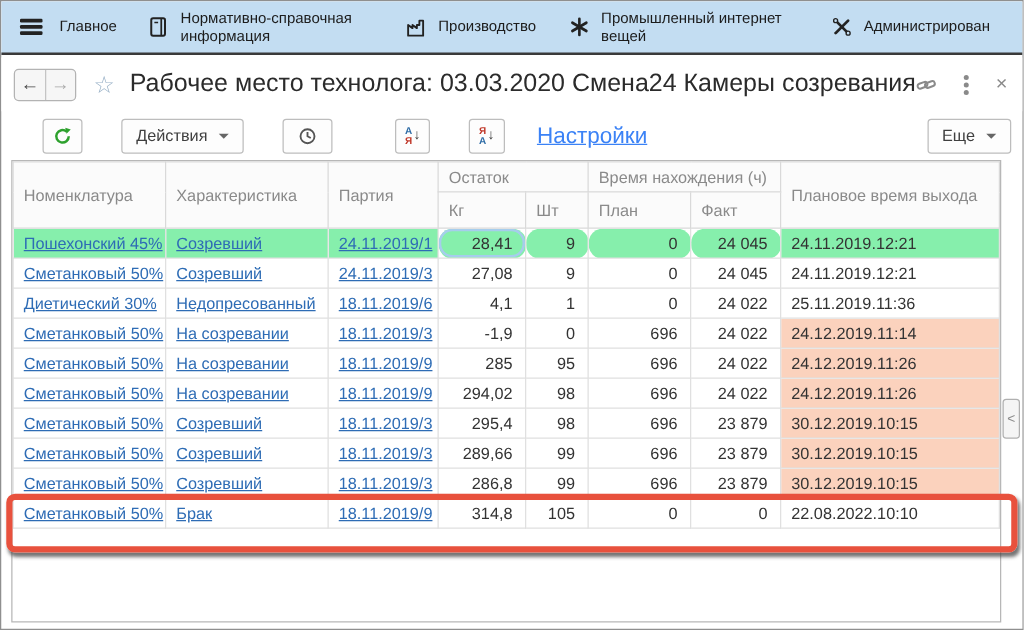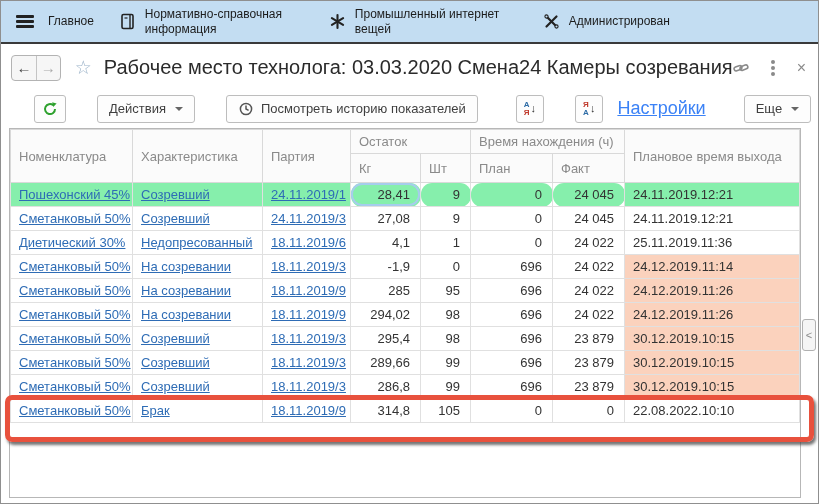--- a/index.html
+++ b/index.html
@@ -85,20 +85,28 @@
       <span class="s-ic">
         <svg width="16" height="17" viewBox="0 0 16 17">
             <rect x="2" y="1.5" width="11" height="14" rx="1.5" fill="none" stroke="#222" stroke-width="1.6"></rect>
             <line x1="10" y1="1.5" x2="10" y2="15.5" stroke="#222" stroke-width="1.4"></line>
             <line x1="4.5" y1="5" x2="7.5" y2="5" stroke="#222" stroke-width="1.2"></line>
           </svg>
       </span>
       <span class="s-label" style="max-width:158px">Нормативно-справочная информация</span>
     </div>
 
+    <div class="section">
+      <span class="s-ic">
+        <svg width="17" height="16" viewBox="0 0 17 16">
+            <path d="M1.5 14.5 V6 l3.5 2.5 V6 l3.5 2.5 V6 h2 V2.5 h3 V14.5 z" fill="none" stroke="#222" stroke-width="1.5" stroke-linejoin="round"></path>
+          </svg>
+      </span>
+      <span class="s-label">Производство</span>
+    </div>
 
     <div class="section">
       <span class="s-ic">
         <svg width="17" height="17" viewBox="0 0 17 17">
             <g stroke="#222" stroke-width="2.1" stroke-linecap="round">
               <line x1="8.5" y1="2" x2="8.5" y2="15"></line>
               <line x1="2.9" y1="5.2" x2="14.1" y2="11.8"></line>
               <line x1="14.1" y1="5.2" x2="2.9" y2="11.8"></line>
             </g>
           </svg>
@@ -153,21 +161,20 @@
     </div>
     <div class="btn">
       <span>Действия</span>
       <span class="caret"></span>
     </div>
     <div class="btn">
       <svg width="16" height="16" viewBox="0 0 16 16">
           <circle cx="8" cy="8" r="5.6" fill="none" stroke="#555" stroke-width="1.5"></circle>
           <polyline points="8,4.6 8,8 10.6,9.4" fill="none" stroke="#555" stroke-width="1.5"></polyline>
         </svg>
-      <span>Посмотреть историю показателей</span>
     </div>
     <span class="gap-sm"></span>
     <div class="btn icon-only">
       <span class="sort-ic">
         <span class="sort-letters">
             <span class="lt-blue">А</span>
             <span class="lt-red">Я</span>
           </span>
         <span class="sort-arrow">↓</span>
       </span>

